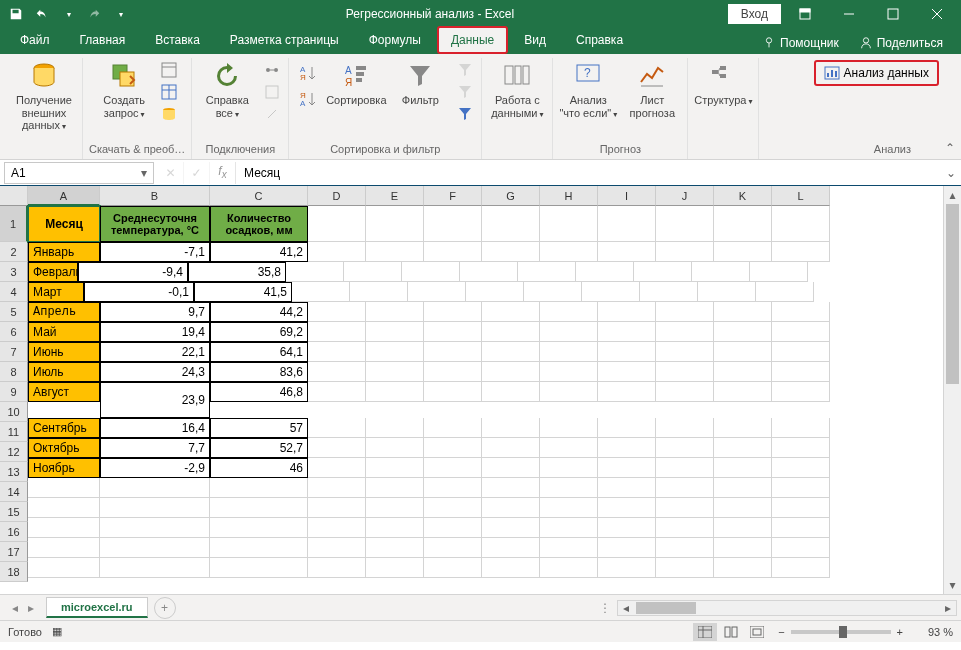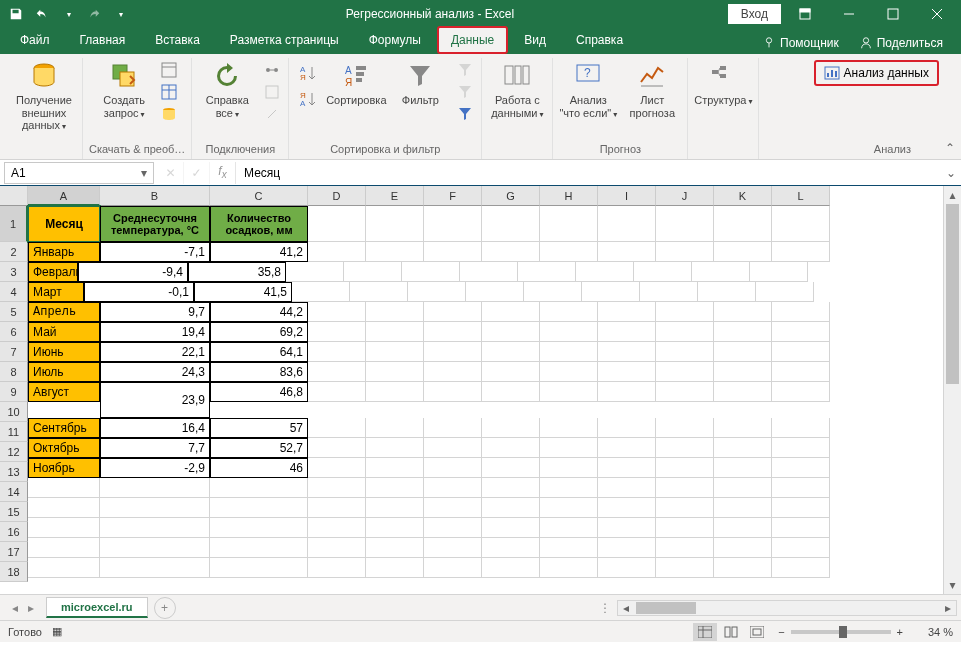--- a/index.html
+++ b/index.html
@@ -729,15 +729,15 @@
         <rect x="0" y="0" width="14" height="12" fill="none" stroke="#666"></rect>
         <rect x="3" y="3" width="8" height="6" fill="none" stroke="#666"></rect>
       </svg>
     </div>
   <div class="zoom">
     <span style="cursor:pointer">−</span>
     <div class="slider">
         <div class="knob"></div>
       </div>
     <span style="cursor:pointer">+</span>
-    <span style="width:44px;text-align:right">34 %</span>
+    <span style="width:44px;text-align:right">93 %</span>
   </div>
 </div>
 
 </body></html>

